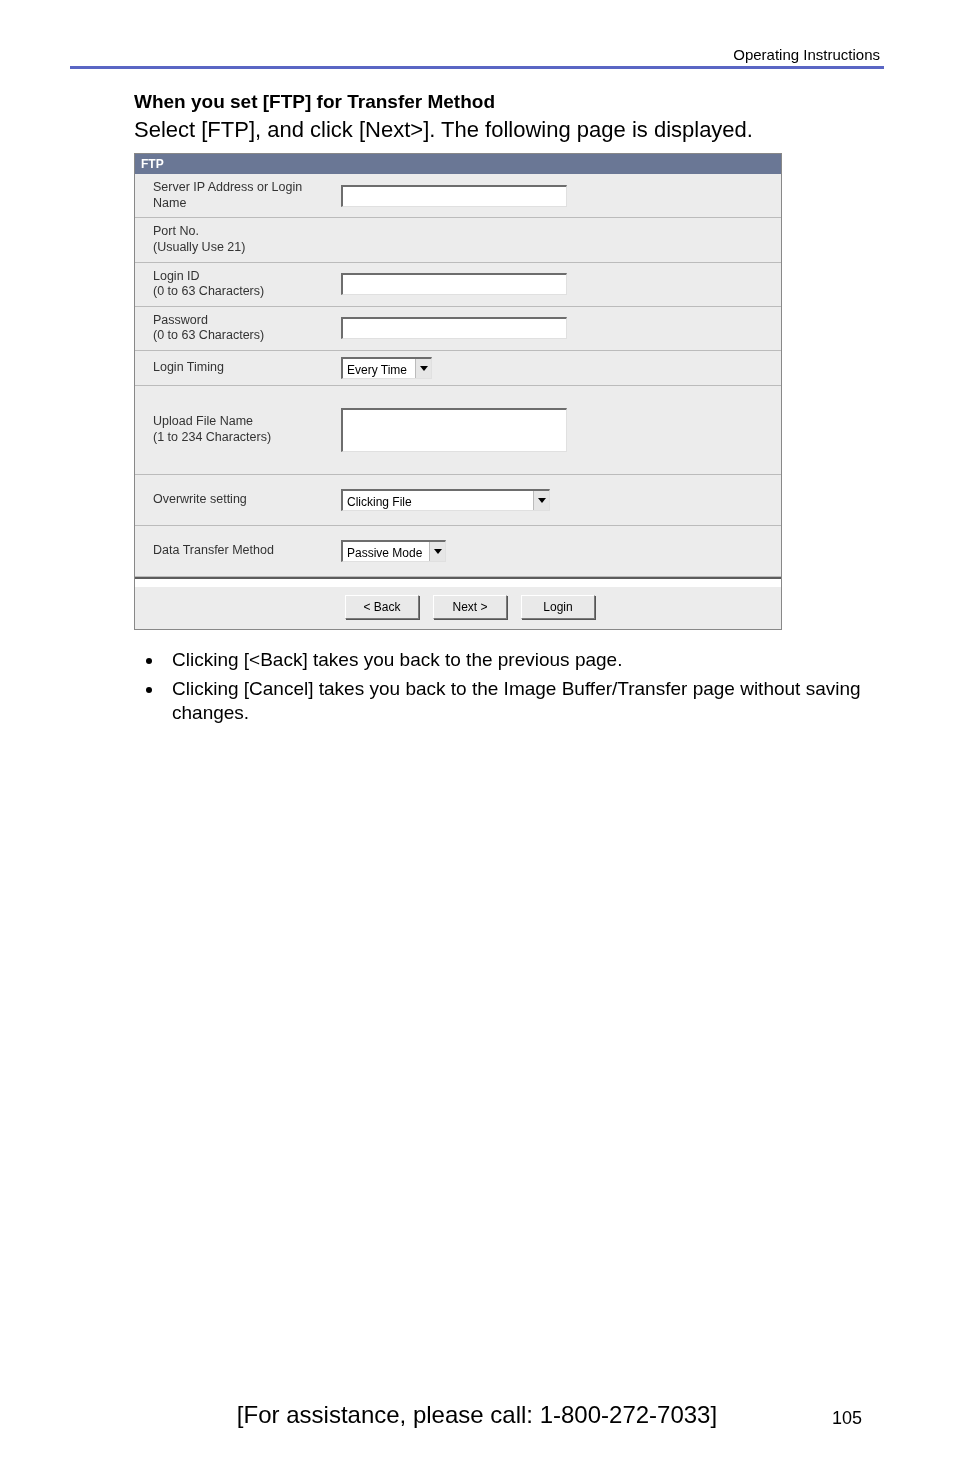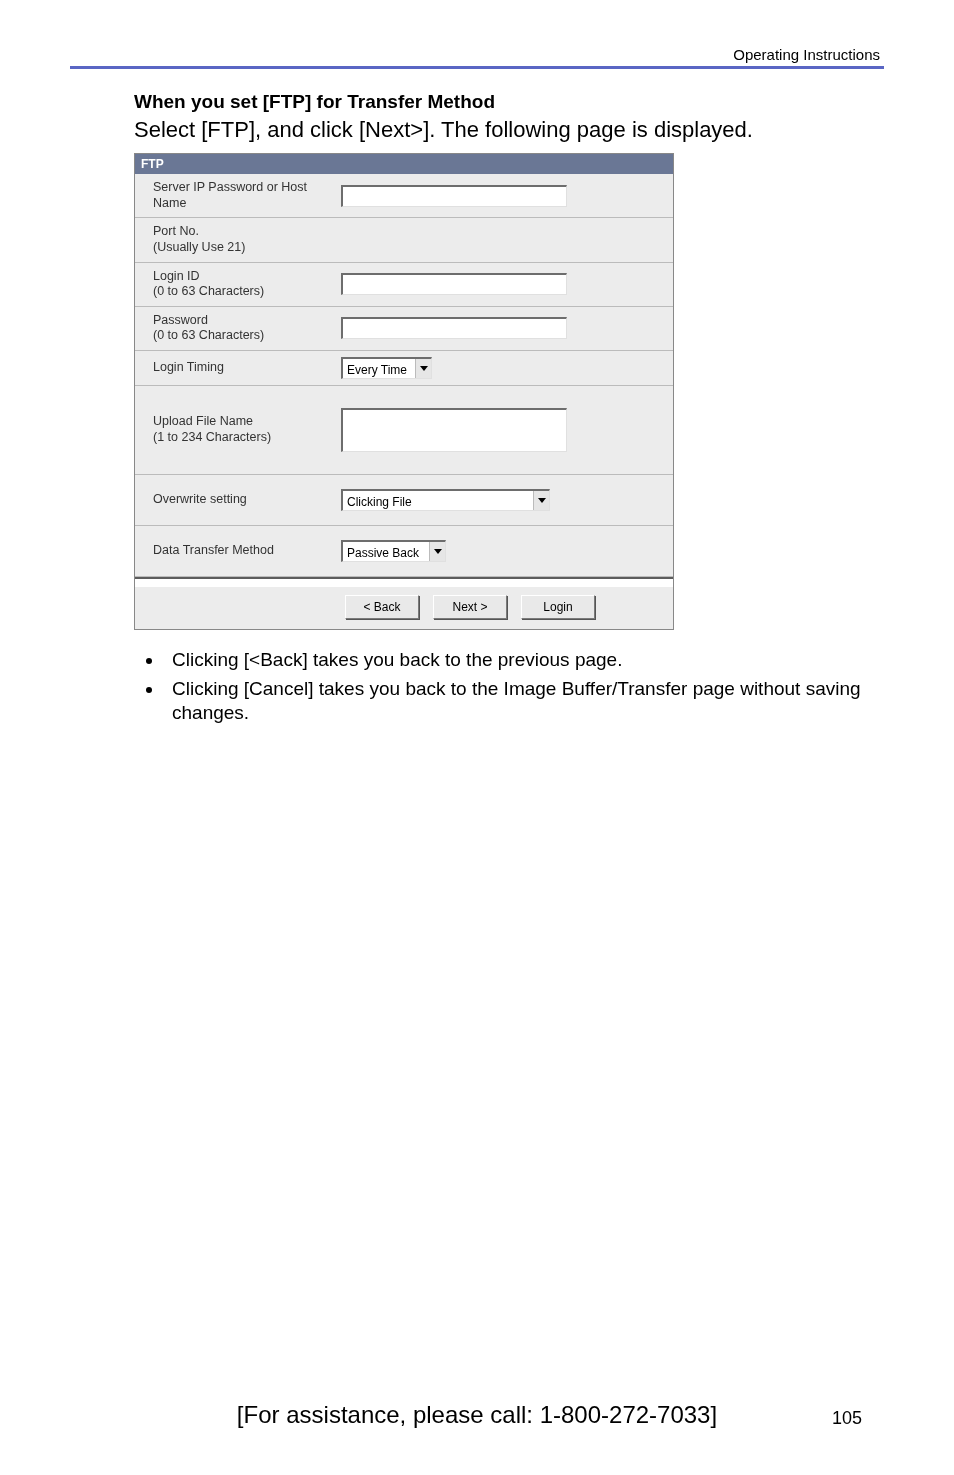--- a/index.html
+++ b/index.html
@@ -34,21 +34,21 @@
   .heading {
     font-weight: bold;
     font-size: 19px;
     margin-bottom: 4px;
   }
   .subtext {
     font-size: 22px;
     margin-bottom: 10px;
   }
   .ftp-box {
-    width: 540px;
+    width: 648px;
     border: 1px solid #888;
     background: #fff;
   }
   .ftp-title {
     background: #6a7795;
     color: #fff;
     font-size: 12px;
     font-weight: bold;
     padding: 3px 6px;
   }
@@ -169,21 +169,21 @@
 
   <div class="content">
     <div class="heading">When you set [FTP] for Transfer Method</div>
     <div class="subtext">Select [FTP], and click [Next&gt;]. The following page is displayed.</div>
 
     <div class="ftp-box">
       <div class="ftp-title">FTP</div>
 
       <div class="ftp-row">
         <div class="ftp-label">
-          <span>Server IP Password or Host</span>
+          <span>Server IP Address or Login</span>
           <span>Name</span>
         </div>
         <div class="ftp-field">
           <input class="inset-input w-wide" value="" style="">
         </div>
       </div>
 
       <div class="ftp-row">
         <div class="ftp-label">
           <span>Port No.</span>
@@ -252,21 +252,21 @@
           </div>
         </div>
       </div>
 
       <div class="ftp-row">
         <div class="ftp-label">
           <span>Data Transfer Method</span>
         </div>
         <div class="ftp-field" style="padding:14px 8px">
           <div class="combo w3">
-            <span class="combo-text">Passive Back</span>
+            <span class="combo-text">Passive Mode</span>
             <span class="combo-btn">
                 <svg viewBox="0 0 8 5">
                   <polygon points="0,0 8,0 4,5" fill="#000"></polygon>
                 </svg>
               </span>
           </div>
         </div>
       </div>
 
       <div class="sep-row"></div>

